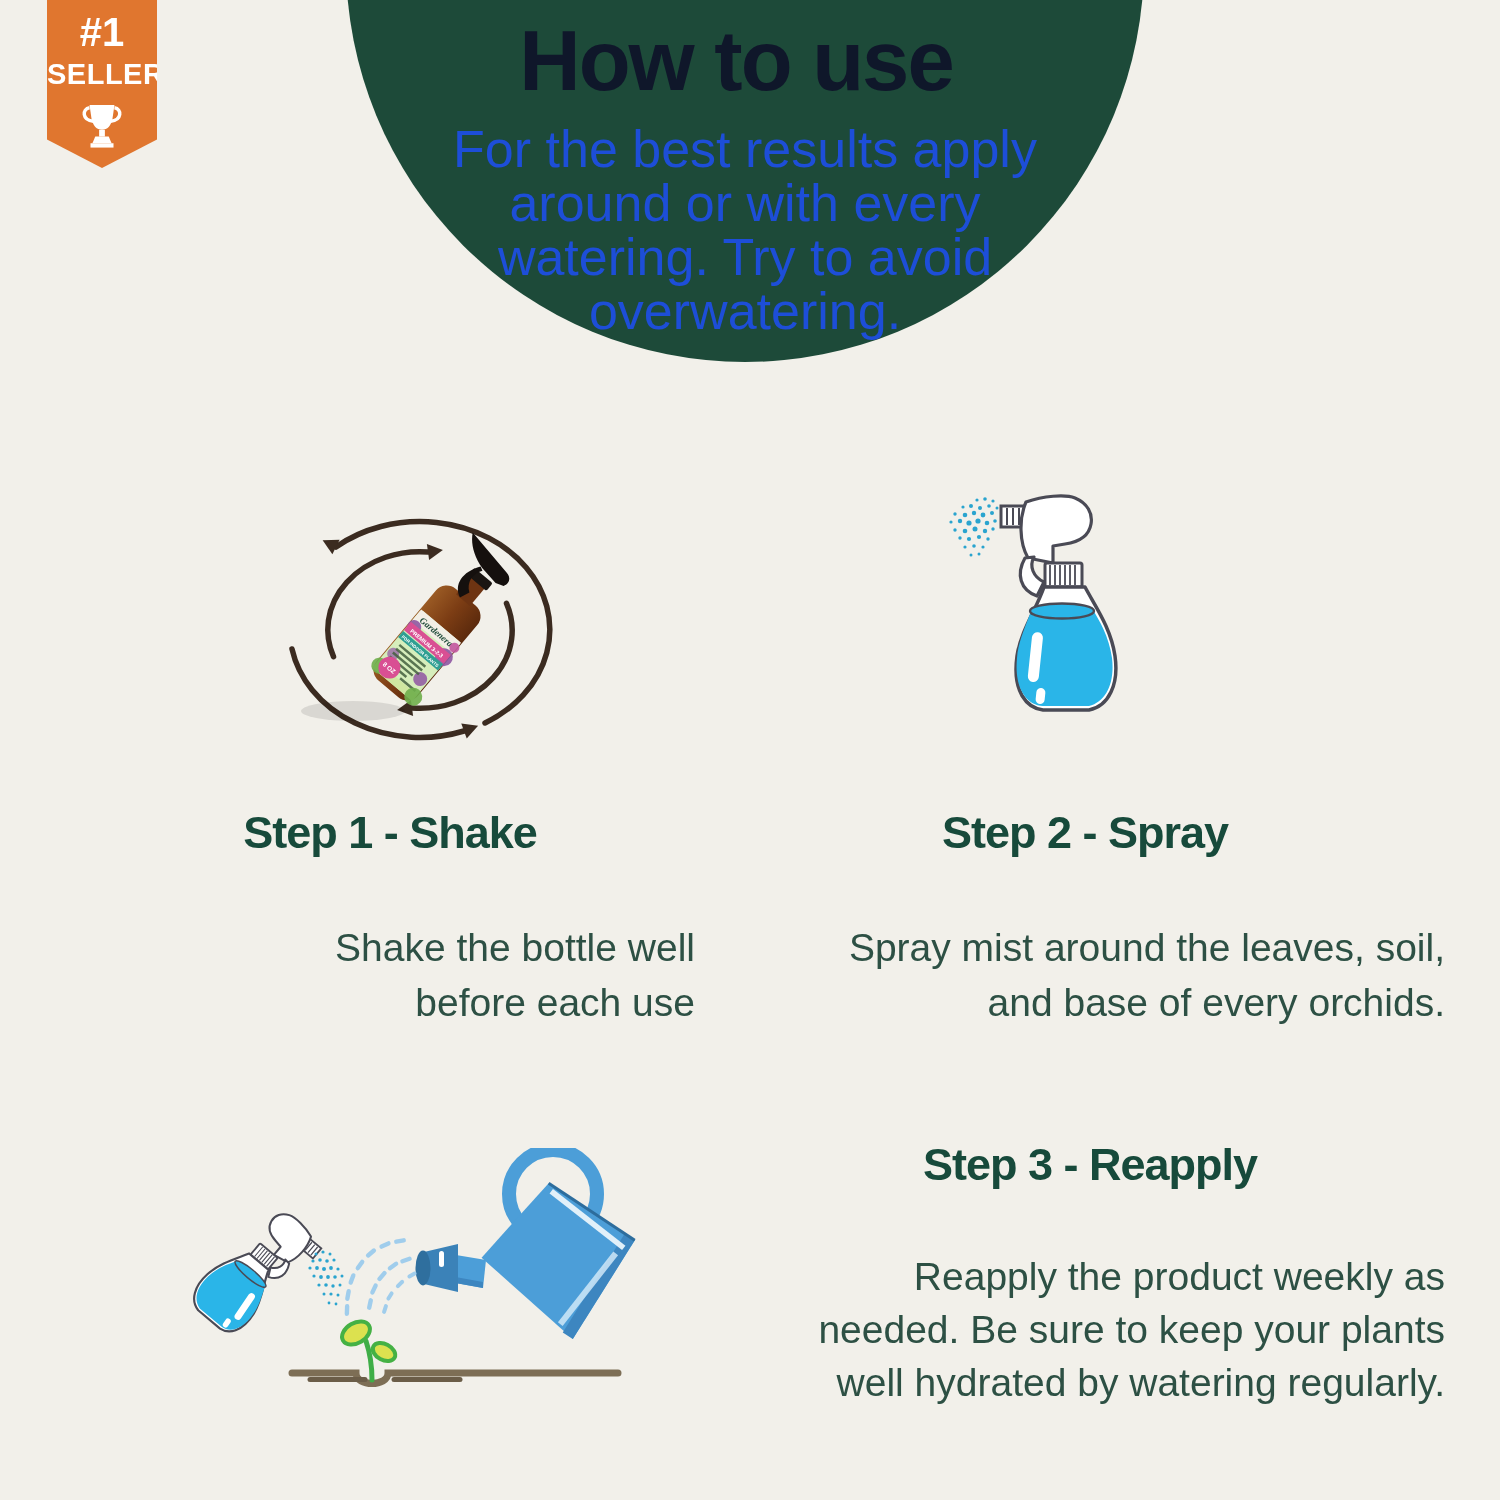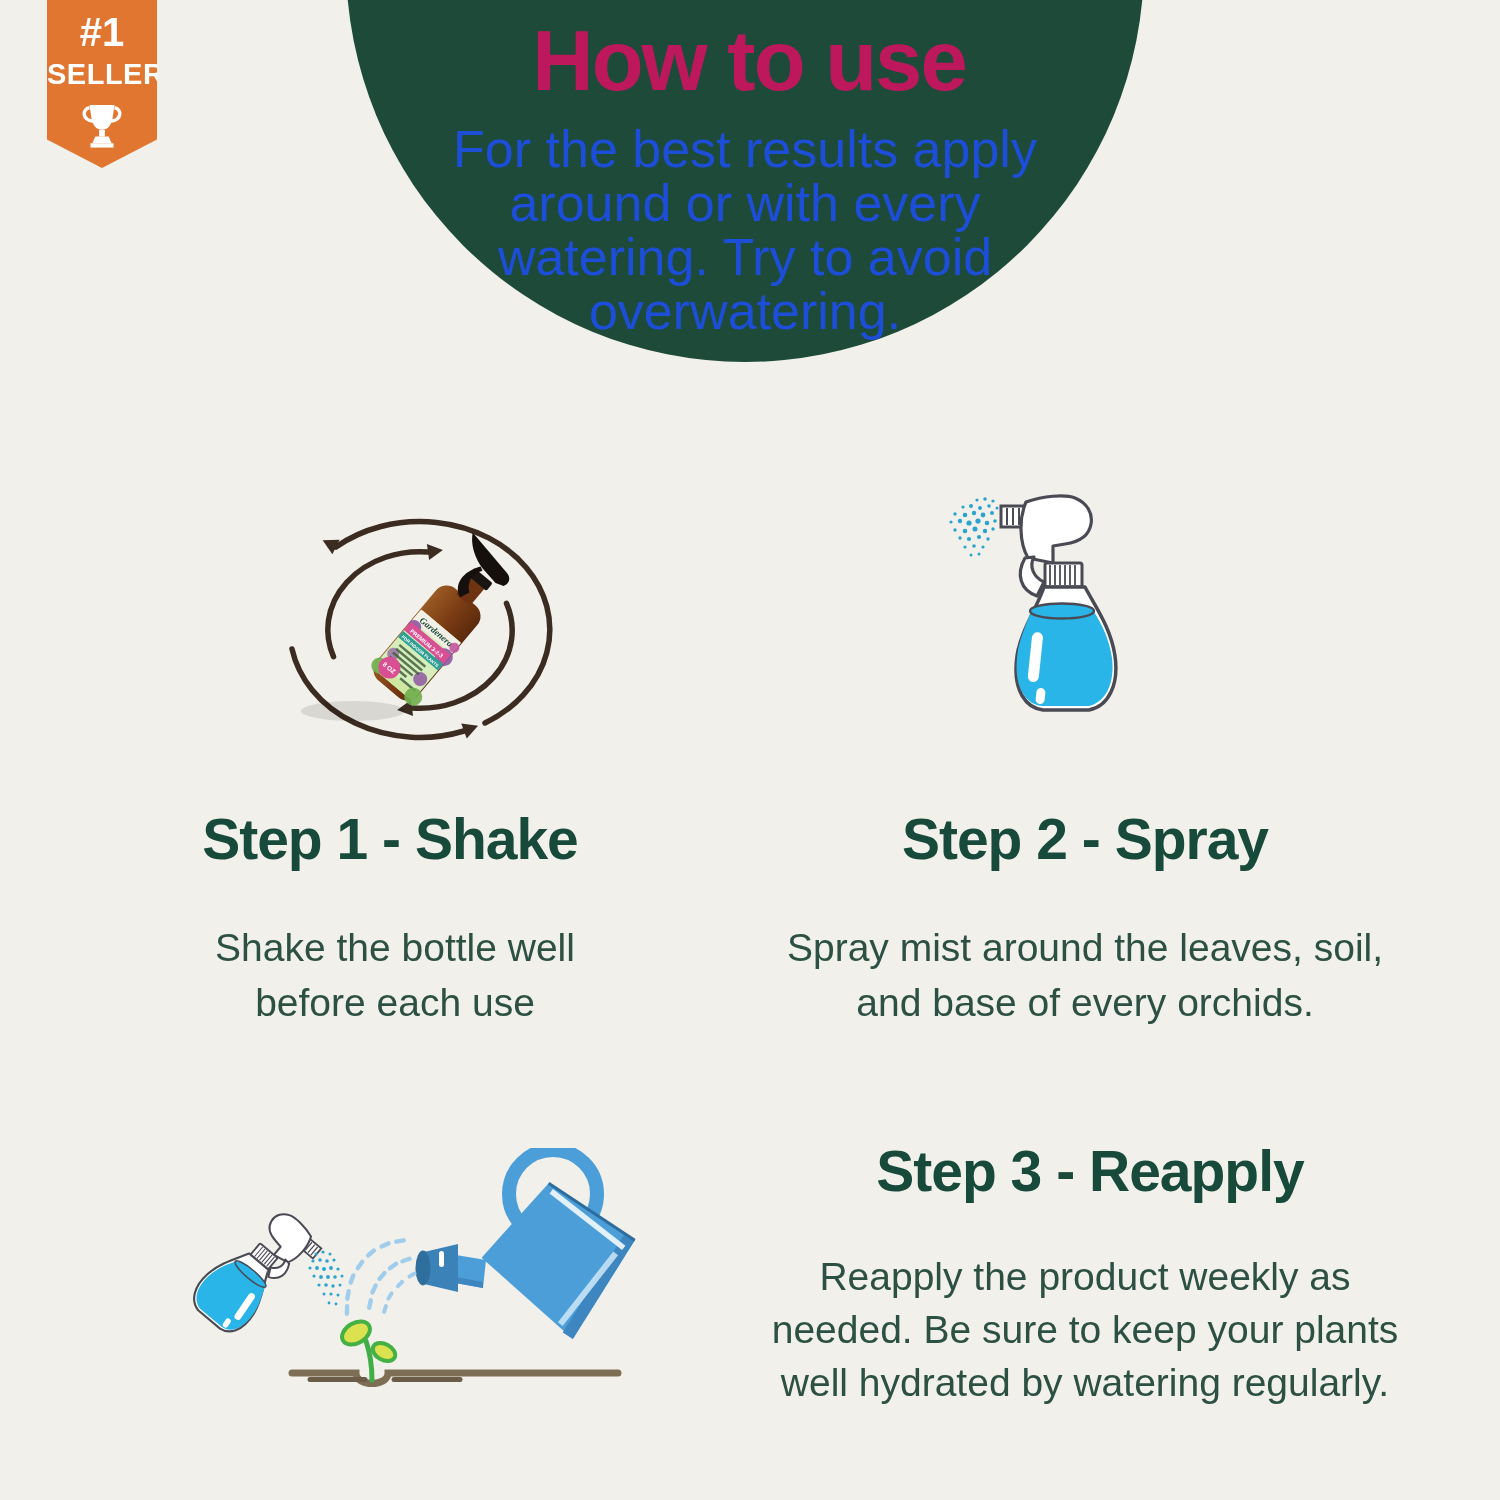--- a/index.html
+++ b/index.html
@@ -12,24 +12,24 @@
   #page{position:absolute;inset:0;}
 
   
   .header-circle{
     position:absolute;
     left:346px;top:-436px;width:798px;height:798px;
     border-radius:50%;
     background:#1d4a39;
   }
   .header-title{
-    position:absolute;left:449px;top:16px;width:600px;
+    position:absolute;left:436px;top:16px;width:600px;
     margin:0;text-align:center;
     font-size:85px;font-weight:700;letter-spacing:-2px;
-    color:#be185d;line-height:1.05;
+    color:#0f172a;line-height:1.05;
   }
   .header-sub{
     position:absolute;left:445px;top:122px;width:600px;
     text-align:center;color:#1d4ed8;
     font-size:52px;line-height:54px;font-weight:400;
   }
 
   
   .badge{
     position:absolute;left:47px;top:0;width:110px;height:168px;
@@ -37,25 +37,25 @@
     clip-path:polygon(0 0,100% 0,100% 83%,50% 100%,0 83%);
     text-align:center;color:#fff;
   }
   .badge-rank{font-size:40px;font-weight:700;margin-top:12px;line-height:1;}
   .badge-label{font-size:29px;font-weight:700;letter-spacing:.5px;line-height:1;margin-top:8px;}
   .badge .trophy{display:block;margin:12px auto 0 auto;width:46px;height:50px;}
 
   
   .step-title{
     position:absolute;margin:0;text-align:center;
-    font-size:57px;font-weight:700;letter-spacing:-1px;
+    font-size:45px;font-weight:700;letter-spacing:-1px;
     color:#174a3b;line-height:1.1;
   }
   .step-desc{
-    position:absolute;text-align:center;
+    position:absolute;text-align:right;
     font-size:39px;line-height:55px;font-weight:400;
     color:#2d5044;
   }
   #step1-title{left:90px;top:808px;width:600px;}
   #step2-title{left:785px;top:808px;width:600px;}
   #step3-title{left:785px;top:1140px;width:610px;}
   #step1-desc{left:95px;top:920px;width:600px;}
   #step2-desc{left:725px;top:920px;width:720px;}
   #step3-desc{left:725px;top:1250px;width:720px;line-height:53px;}
 

